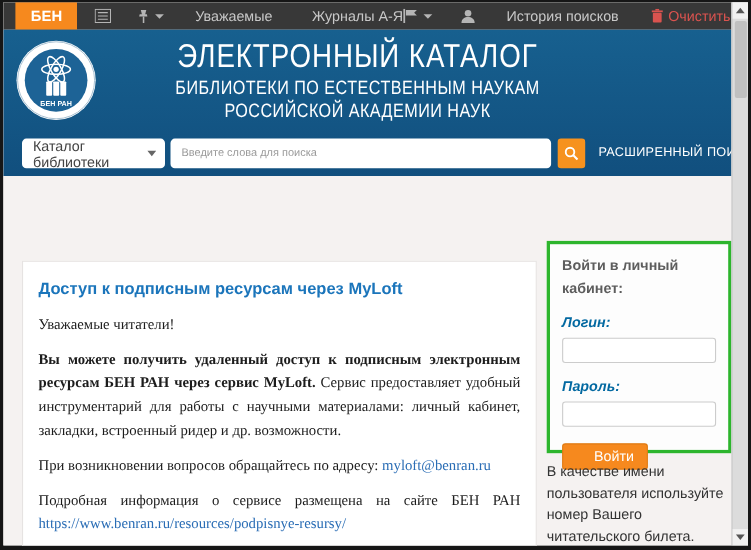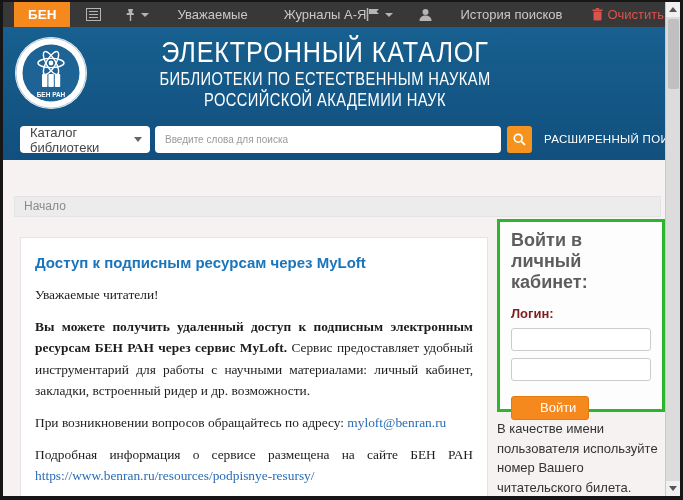--- a/index.html
+++ b/index.html
@@ -83,22 +83,22 @@
     color:#1c1c1c; text-align:justify; }
   .a-body p { margin-top:11px; }
   .a-link { color:#2a6db5; text-decoration:none; cursor:pointer; overflow-wrap:break-word; }
   .a-meta { color:#8a8a8a; font-size:12px; margin-top:13px; }
 
   
   .sidebar { position:absolute; left:494px; top:59px; width:168px; }
   .login-box {
     border:3px solid #2db52d; background:#fdfdfd; padding:8px 11px 10px 11px; height:193px;
   }
-  .lb-heading { color:#5d5d5d; font-size:18px; font-weight:bold; line-height:21px; }
-  .lb-label { color:#7f1d1d; font-size:13px; font-weight:bold; margin-top:13px; }
+  .lb-heading { color:#5d5d5d; font-size:13px; font-weight:bold; line-height:21px; }
+  .lb-label { color:#0369a1; font-size:13px; font-weight:bold; margin-top:13px;font-style:italic; }
   .lb-input {
     width:100%; height:23px; border:1px solid #ccc; border-radius:3px; margin-top:7px;
     padding:0 6px; font-size:13px; outline:none;
   }
   .lb-btn {
     margin-top:15px; background:#f6891e; border:1px solid #e07b12; border-radius:3px;
     color:#fff; font-size:13px; padding:3px 12px 4px 28px; cursor:pointer;
     font-family:"Liberation Sans", sans-serif;
   }
   .sb-note { margin-top:7px; color:#333; font-size:13px; line-height:1.5; }
@@ -210,39 +210,39 @@
           <svg width="13" height="13" viewBox="0 0 13 13">
               <circle cx="5.2" cy="5.2" r="3.9" fill="none" stroke="#ffffff" stroke-width="1.7"></circle>
               <line x1="8.2" y1="8.2" x2="12" y2="12" stroke="#ffffff" stroke-width="1.9"></line>
             </svg>
         </button>
         <span class="adv-link">РАСШИРЕННЫЙ ПОИСК</span>
       </div>
     </div>
 
     <div class="page">
-      <div class="breadcrumb">Начало</div>
 
       <div class="article-box">
         <div class="a-title">Доступ к подписным ресурсам через MyLoft</div>
         <div class="a-body">
           <p>Уважаемые читатели!</p>
           <p><b>Вы можете получить удаленный доступ к подписным электронным ресурсам БЕН РАН через сервис MyLoft.</b><span> Сервис предоставляет удобный инструментарий для работы с научными материалами: личный кабинет, закладки, встроенный ридер и др. возможности.</span></p>
           <p><span>При возникновении вопросов обращайтесь по адресу: </span><a class="a-link">myloft@benran.ru</a></p>
           <p><span>Подробная информация о сервисе размещена на сайте БЕН РАН </span><a class="a-link">https://www.benran.ru/resources/podpisnye-resursy/</a></p>
         </div>
         <div class="a-meta">Опубликовано 13/03/2025 на</div>
 
       </div>
 
       <div class="sidebar">
         <div class="login-box">
           <div class="lb-heading">Войти в личный кабинет:</div>
           <div class="lb-label">Логин:</div>
           <input class="lb-input" type="text" value="" style="">
+          <div class="lb-label">Пароль:</div>
           <input class="lb-input" type="password" value="" style="">
           <button class="lb-btn">Войти</button>
         </div>
         <div class="sb-note">
           <span>В качестве имени пользователя используйте номер Вашего читательского билета.</span>
           <span>Уважаемые читатели! Для</span>
         </div>
       </div>
     </div>
   </div>

